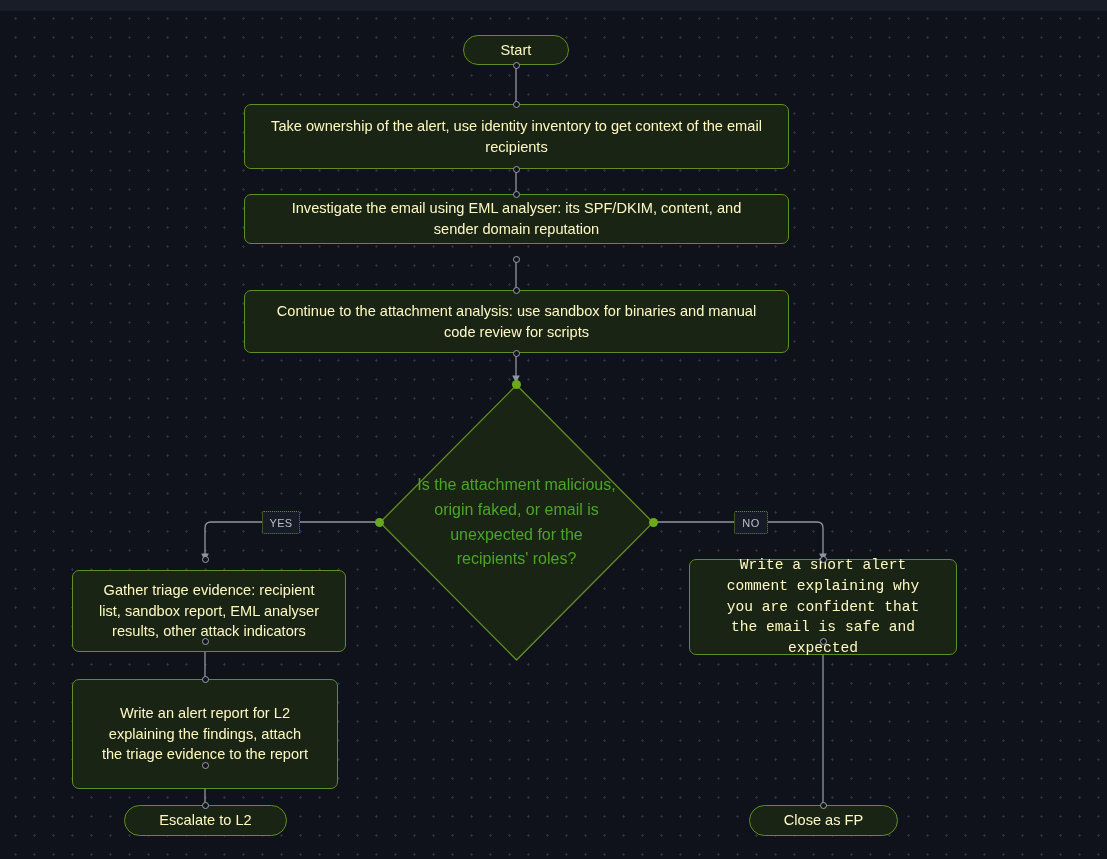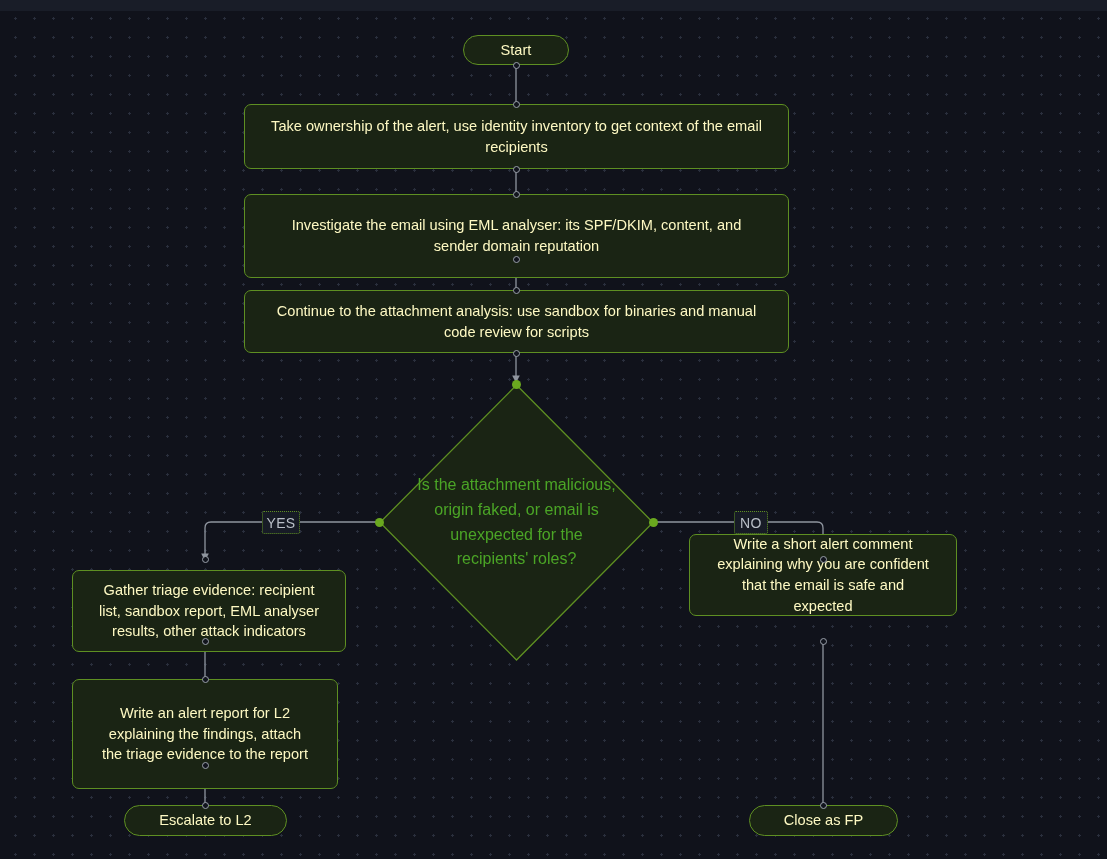--- a/index.html
+++ b/index.html
@@ -68,21 +68,21 @@
     line-height:1.55;
     z-index:11;
     pointer-events:none;
   }
   .edgelabel{
     position:absolute;
     box-sizing:border-box;
     background:#171b26;
     border:1.4px dotted #5e8f22;
     color:#b9bfc8;
-    font-size:14px;
+    font-size:11px;
     letter-spacing:0.4px;
     display:flex;align-items:center;justify-content:center;
     z-index:14;
     border-radius:2px;
   }
   .handle{
     position:absolute;
     width:7px;height:7px;border-radius:50%;
     background:#11141d;border:1.4px solid #9aa0aa;
     box-sizing:border-box;
@@ -131,21 +131,21 @@
   <span>Start</span>
 </div>
 <div class="handle" style="left:512.5px;top:61.5px;"></div>
 
 <div class="node proc" style="left:244px;top:104px;width:545px;height:65px;">
   <span>Take ownership of the alert, use identity inventory to get context of the email recipients</span>
 </div>
 <div class="handle" style="left:512.5px;top:100.5px;"></div>
 <div class="handle" style="left:512.5px;top:165.5px;"></div>
 
-<div class="node proc" style="left:244px;top:194px;width:545px;height:84px;text-align:center;">
+<div class="node proc" style="left:244px;top:194px;width:545px;height:50px;text-align:center;">
   <span>Investigate the email using EML analyser: its SPF/DKIM, content, and sender domain reputation</span>
 </div>
 <div class="handle" style="left:512.5px;top:190.5px;"></div>
 <div class="handle" style="left:512.5px;top:255.5px;"></div>
 
 <div class="node proc" style="left:244px;top:290px;width:545px;height:63px;">
   <span>Continue to the attachment analysis: use sandbox for binaries and manual code review for scripts</span>
 </div>
 <div class="handle" style="left:512.5px;top:286.5px;"></div>
 <div class="handle" style="left:512.5px;top:349.5px;"></div>
@@ -180,21 +180,21 @@
   <span>Write an alert report for L2 explaining the findings, attach the triage evidence to the report</span>
 </div>
 <div class="handle" style="left:201.5px;top:675.5px;"></div>
 <div class="handle" style="left:201.5px;top:761.5px;"></div>
 
 <div class="node term" style="left:124px;top:805px;width:163px;height:31px;">
   <span>Escalate to L2</span>
 </div>
 <div class="handle" style="left:201.5px;top:801.5px;"></div>
 
-<div class="node proc" style="left:689px;top:534px;width:268px;height:82px;">
+<div class="node proc" style="left:689px;top:559px;width:268px;height:96px;font-family:Liberation Mono, monospace;">
   <span>Write a short alert comment explaining why you are confident that the email is safe and expected</span>
 </div>
 <div class="handle" style="left:819.5px;top:555.5px;"></div>
 <div class="handle" style="left:819.5px;top:637.5px;"></div>
 
 <div class="node term" style="left:749px;top:805px;width:149px;height:31px;">
   <span>Close as FP</span>
 </div>
 <div class="handle" style="left:819.5px;top:801.5px;"></div>
 

